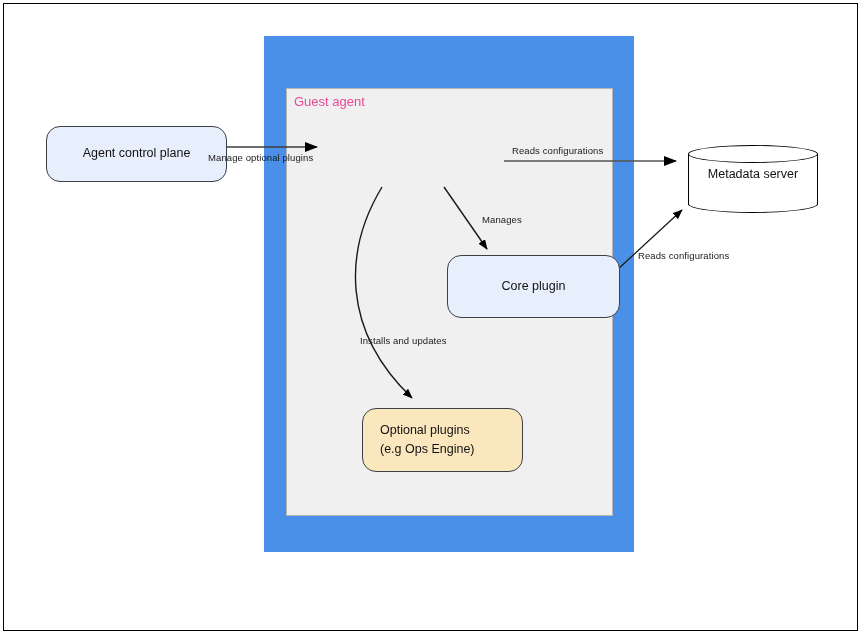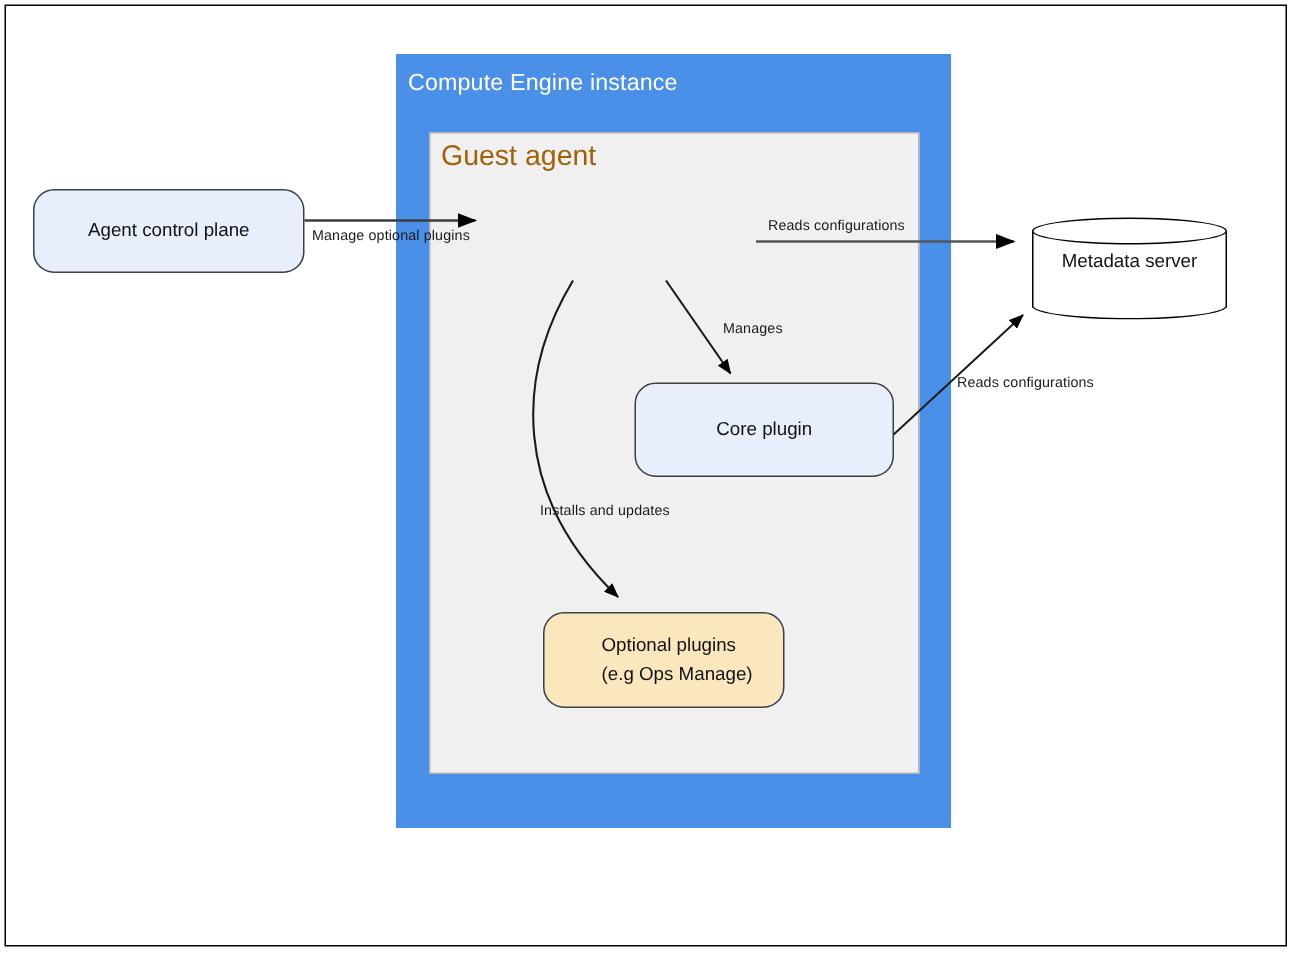--- a/index.html
+++ b/index.html
@@ -52,44 +52,44 @@
     width: 327px;
     height: 428px;
     background: #f0f0f0;
     border: 1px solid #b5b5b5;
     box-sizing: border-box;
   }
   #ga-title {
     position: absolute;
     left: 294px;
     top: 94px;
-    font-size: 19px;
-    color: #a16207;
+    font-size: 13px;
+    color: #ec4899;
     white-space: nowrap;
   }
   
   .node {
     position: absolute;
     box-sizing: border-box;
     border-radius: 14px;
     border: 1.4px solid #3b3f46;
     display: flex;
     align-items: center;
     justify-content: center;
     text-align: center;
     font-size: 12.5px;
     color: #121212;
     line-height: 1.55;
   }
-  .node.blue { background: #e7eefc; }
+  .node.blue { background: #e7eefc; margin-left: 24px; }
   .node.yellow { background: #fbe7bd; border-color: #3b3f46; }
   .node.left-text {
     justify-content: flex-start;
     text-align: left;
-    padding-left: 38px;
+    padding-left: 17px;
   }
 
   #node-acp   { left: 22px;  top: 126px; width: 181px; height: 56px; }
   #node-gam   { left: 325px; top: 120px; width: 178px; height: 66px; }
   #node-core  { left: 423px; top: 255px; width: 173px; height: 63px; }
   #node-opt   { left: 362px; top: 408px; width: 161px; height: 64px; }
 
   
   #node-meta {
     position: absolute;
@@ -158,21 +158,20 @@
   }
 </style>
 </head>
 <body>
 
 <div id="canvas">
 
   <div id="outer-frame"></div>
 
   <div id="ce-container"></div>
-  <div id="ce-title">Compute Engine instance</div>
 
   <div id="ga-container"></div>
   <div id="ga-title">Guest agent</div>
 
   <svg id="edges" viewBox="0 0 862 635" xmlns="http://www.w3.org/2000/svg">
     <defs>
       <marker id="ah-black" markerWidth="10" markerHeight="8" refX="9.2" refY="4" orient="auto" markerUnits="userSpaceOnUse">
         <path d="M0,0 L10,4 L0,8 z" fill="#000000"></path>
       </marker>
       <marker id="ah-gray" markerWidth="13" markerHeight="10" refX="12" refY="5" orient="auto" markerUnits="userSpaceOnUse">
@@ -206,21 +205,21 @@
   </div>
 
 
   <div class="node blue" id="node-core">
     <span>Core plugin</span>
   </div>
 
   <div class="node yellow left-text" id="node-opt">
     <span>
       <span>Optional plugins</span><br>
-      <span>(e.g  Ops Manage)</span>
+      <span>(e.g  Ops Engine)</span>
     </span>
   </div>
 
   <div id="node-meta">
     <div id="meta-body"></div>
     <div id="meta-bottom"></div>
     <div id="meta-top"></div>
     <div id="meta-label">Metadata server</div>
   </div>
 

